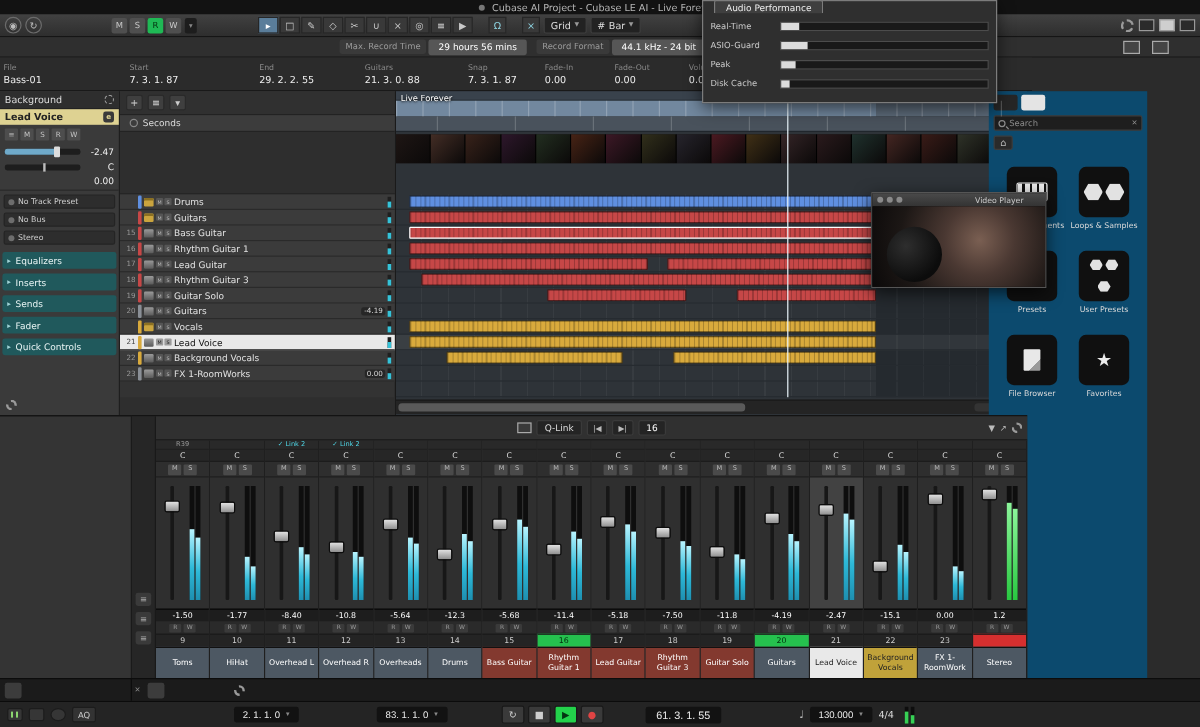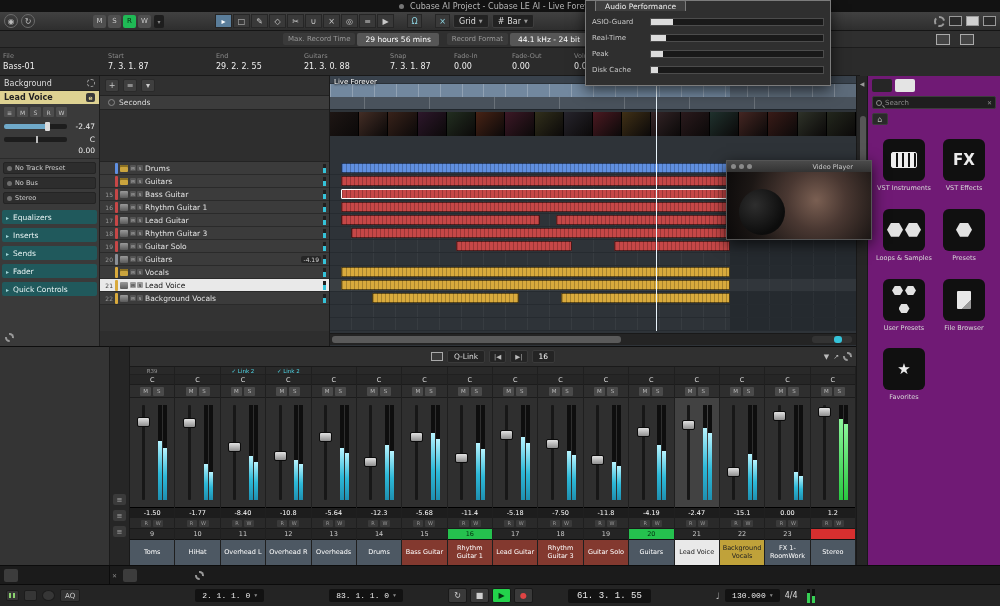--- a/index.html
+++ b/index.html
@@ -128,21 +128,21 @@
 .playhead{position:absolute;left:62%;top:8px;height:247px;width:1px;background:#e9f4fb;z-index:4}
 .hscroll{position:absolute;left:0;top:257px;width:100%;height:12px;background:#242424;border-top:1px solid #191919}
 .hthumb{position:absolute;left:2px;top:2px;width:55%;height:7px;background:#5a5a5a;border-radius:3px}
 .zoomer{position:absolute;right:4px;top:2px;width:40px;height:7px;background:#333;border-radius:3px}
 .zoomer i{position:absolute;left:55%;top:0;width:8px;height:7px;background:#35c3d9;border-radius:3px}
 
 
 .divider{position:absolute;left:856px;top:76px;width:12px;height:489px;background:#262626;border-left:1px solid #191919;border-right:1px solid #191919}
 .dv-btn{width:10px;height:10px;color:#9a9a9a;font-size:6px;display:flex;align-items:center;justify-content:center;margin:2px auto 0}
 .vthumb-sb{position:absolute;left:3px;top:40px;width:6px;height:70px;background:#565656;border-radius:3px}
-.rack{position:absolute;left:868px;top:76px;width:132px;height:489px;background:#701a75;display:flex;flex-direction:column}
+.rack{position:absolute;left:824px;top:76px;width:132px;height:489px;background:#0c4a6e;display:flex;flex-direction:column}
 .rack-tabs{display:flex;gap:3px;padding:3px 4px 2px}
 .rtab{height:13px;padding:0 10px;background:#262626;color:#b5b5b5;font-size:8px;display:flex;align-items:center;border-radius:2px}
 .rtab.active{background:#e4e4e4;color:#222}
 .rsearch{margin:2px 4px;height:13px;background:#1e1e1e;border:1px solid #3c3c3c;border-radius:2px;display:flex;align-items:center;gap:3px;padding:0 3px}
 .sglass{width:6px;height:6px;border:1px solid #8b8b8b;border-radius:50%;position:relative;flex:none}
 .sglass::after{content:"";position:absolute;left:5px;top:5px;width:3px;height:1px;background:#8b8b8b;transform:rotate(45deg)}
 .rsearch input{flex:1;background:transparent;border:none;outline:none;color:#ccc;font-size:7px;min-width:0;font-family:"DejaVu Sans",sans-serif}
 .rsearch input::placeholder{color:#8b8b8b}
 .sclear{font-size:6px;color:#8b8b8b}
 .rhome{margin:2px 4px;width:16px;height:12px;background:#2a2a2a;border:1px solid #3c3c3c;border-radius:2px;color:#bbb;font-size:8px;display:flex;align-items:center;justify-content:center}
@@ -199,21 +199,21 @@
 .btab.active{background:#3c3c3c;color:#fff}
 .tb-x{font-size:6px;color:#888;margin-left:2px}
 .tb-main{display:flex;align-items:center;gap:2px;padding:0 6px}
 
 
 .transport{position:absolute;left:0;top:584px;width:1000px;height:22px;background:#242424;border-top:1px solid #0b0b0b;display:flex;align-items:center;gap:5px;padding:0 6px}
 .tr-ic{width:13px;height:11px;background:#363636;border:1px solid #1c1c1c;border-radius:2px;position:relative}
 .tr-ic.bars::after{content:"";position:absolute;left:2px;right:2px;top:2px;bottom:2px;background:repeating-linear-gradient(90deg,#8bd46f 0 2px,transparent 2px 4px)}
 .tr-ic.circ{border-radius:50%}
 .aq{height:13px;padding:0 4px;background:#333;border:1px solid #1c1c1c;border-radius:2px;font-size:7px;color:#ccc;display:flex;align-items:center}
-.disp{background:#121212;border-radius:2px;padding:2px 7px;font-family:Liberation Mono, monospace;font-size:8px;color:#ececec;display:flex;align-items:center;gap:4px}
+.disp{background:#121212;border-radius:2px;padding:2px 7px;font-family:Liberation Sans, sans-serif;font-size:8px;color:#ececec;display:flex;align-items:center;gap:4px}
 .disp .dd{font-size:5px;color:#888}
 .disp.big{font-size:9px;padding:2px 9px}
 .tbtn{width:19px;height:15px;background:#3a3a3a;border:1px solid #191919;border-radius:2px;color:#cfcfcf;font-size:8px;display:flex;align-items:center;justify-content:center}
 .tbtn.play{background:#23d24b;color:#043312}
 .tbtn.rec{color:#e04444}
 .tempo-note{font-size:9px;color:#bbb}
 .sig{font-size:8px;color:#dedede}
 .tr-meters{display:flex;gap:2px;height:14px;align-items:flex-end;margin-left:4px}
 .tr-meters i{width:3px;background:#0d0d0d;position:relative;height:100%}
 .tr-meters i b{position:absolute;bottom:0;left:0;right:0;background:#37d055}
@@ -365,29 +365,29 @@
   </div>
       <div class="il-col">
     <span class="il-label">Algorithm</span>
     <span class="il-value">Standard - Mix</span>
   </div>
     </div>
 
   <div class="ap-panel">
     <div class="ap-body" id="ap-meters">
         <div class="ap-row">
+    <span class="ap-label">Real-Time</span>
+    <div class="ap-bar">
+            <div class="ap-fill" style="width: 9%;"></div>
+          </div>
+  </div>
+        <div class="ap-row">
     <span class="ap-label">ASIO-Guard</span>
     <div class="ap-bar">
             <div class="ap-fill" style="width: 13%;"></div>
-          </div>
-  </div>
-        <div class="ap-row">
-    <span class="ap-label">Real-Time</span>
-    <div class="ap-bar">
-            <div class="ap-fill" style="width: 9%;"></div>
           </div>
   </div>
         <div class="ap-row">
     <span class="ap-label">Peak</span>
     <div class="ap-bar">
             <div class="ap-fill" style="width: 7%;"></div>
           </div>
   </div>
         <div class="ap-row">
     <span class="ap-label">Disk Cache</span>
@@ -636,20 +636,34 @@
           <div class="trow">
     <span class="tnum">22</span>
     <span class="tcolor" style="background: rgb(217, 170, 60);"></span>
     <span class="ticon audio"></span>
     <span class="tms">
               <span>M</span>
               <span>S</span>
             </span>
     <span class="tname">Background Vocals</span>
 
+    <span class="tmeter">
+              <i></i>
+            </span>
+  </div>
+          <div class="trow">
+    <span class="tnum">23</span>
+    <span class="tcolor" style="background: rgb(138, 143, 150);"></span>
+    <span class="ticon audio"></span>
+    <span class="tms">
+              <span>M</span>
+              <span>S</span>
+            </span>
+    <span class="tname">FX 1-RoomWorks</span>
+    <span class="tval">0.00</span>
     <span class="tmeter">
               <i></i>
             </span>
   </div>
         </div>
       <div class="tl-bottom"></div>
     </div>
 
     <div class="arrange">
       <div class="marker-strip"></div>
@@ -777,26 +791,20 @@
     <div class="rhome">⌂</div>
     <div class="rack-items" id="rack-items">
         <div class="mitem">
     <div class="mi-icon">
             <div class="piano"></div>
           </div>
     <span class="mi-label">VST Instruments</span>
   </div>
         <div class="mitem">
     <div class="mi-icon">
-            <span class="mi-glyph">FX</span>
-          </div>
-    <span class="mi-label">VST Effects</span>
-  </div>
-        <div class="mitem">
-    <div class="mi-icon">
             <div class="hex"></div>
             <div class="hex"></div>
           </div>
     <span class="mi-label">Loops &amp; Samples</span>
   </div>
         <div class="mitem">
     <div class="mi-icon">
             <div class="hex"></div>
           </div>
     <span class="mi-label">Presets</span>

